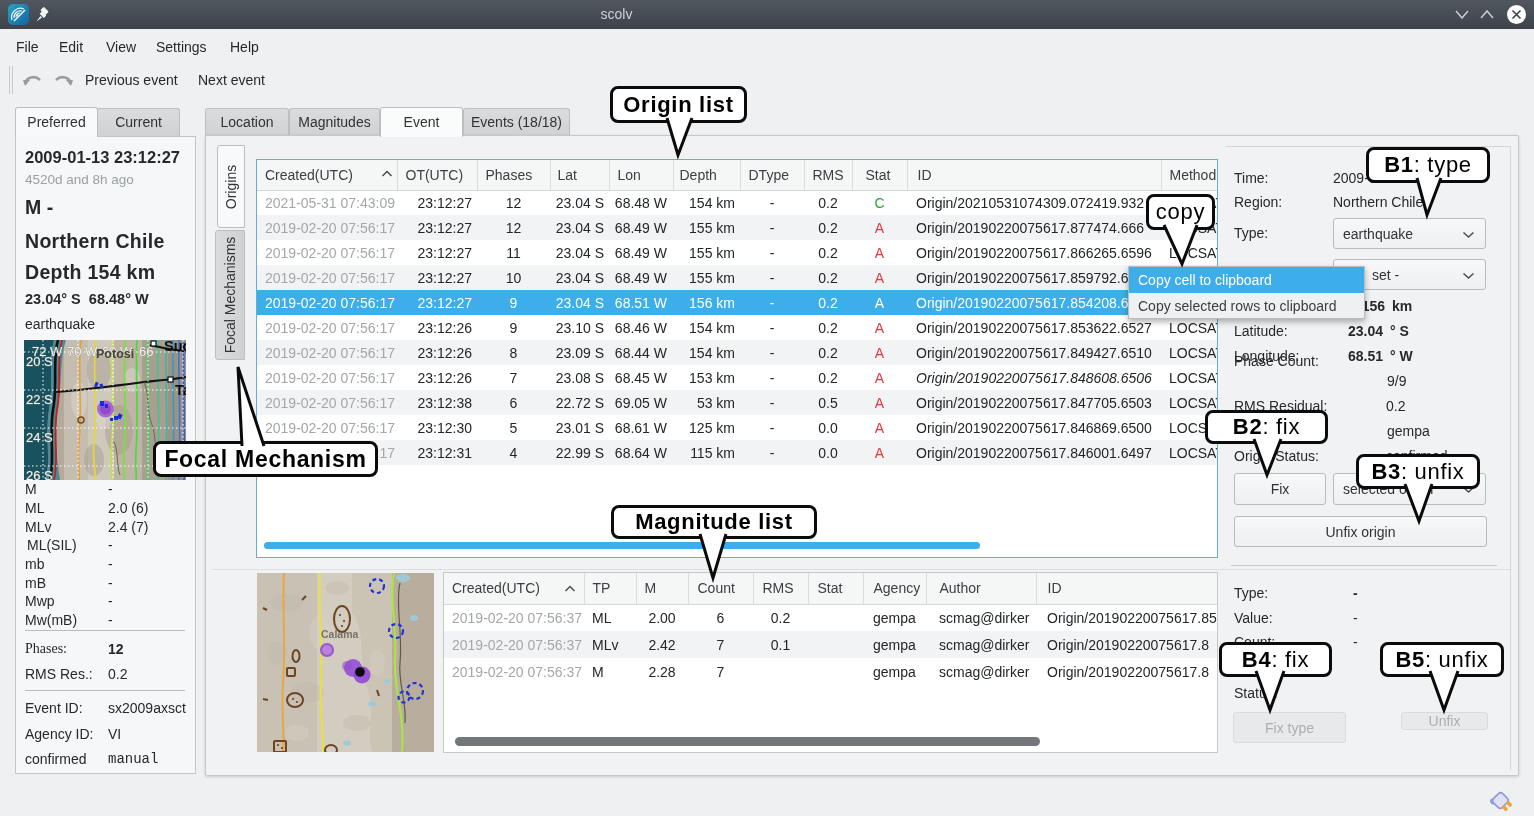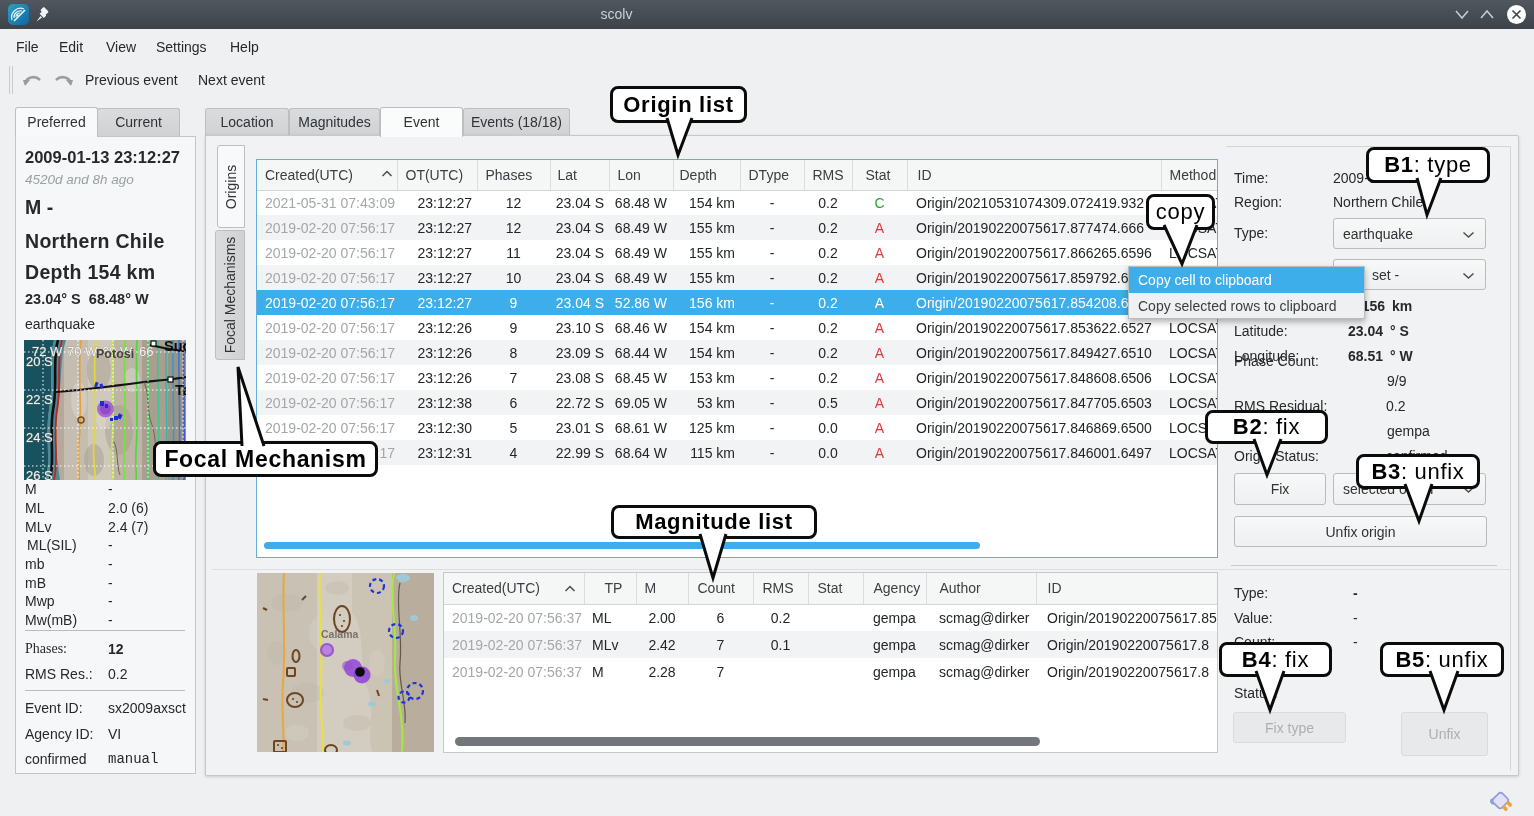--- a/index.html
+++ b/index.html
@@ -74,21 +74,21 @@
   <path d="M21,9 L14,9 L19,15 Z" fill="#9a9da0"></path>
 </svg>
 <div class="t" style="left:85px;top:73px;">Previous event</div>
 <div class="t" style="left:198px;top:73px;">Next event</div>
 
 <div class="abs" style="left:97px;top:108px;width:83px;height:28px;background:linear-gradient(#dadcdd,#cfd1d2);border:1px solid #bbbfc2;border-bottom:none;border-radius:3px 3px 0 0;box-sizing:border-box;font-size:14px;color:#2f3337;text-align:center;line-height:27px;">Current</div>
 <div class="abs" style="left:15px;top:136px;width:181px;height:638px;background:#f6f7f8;border:1px solid #c3c6c8;box-sizing:border-box;"></div>
 <div class="abs" style="left:15px;top:107px;width:83px;height:30px;background:#f8f9fa;border:1px solid #bbbfc2;border-bottom:none;border-radius:3px 3px 0 0;box-sizing:border-box;font-size:14px;color:#2f3337;text-align:center;line-height:28px;">Preferred</div>
 
 <div class="t b" style="left:25px;top:150px;font-size:16.5px;">2009-01-13 23:12:27</div>
-<div class="t" style="left:25px;top:173px;font-size:13.5px;color:#9ba0a4;font-style:italic;">4520d and 8h ago</div>
+<div class="t" style="left:25px;top:173px;font-size:13.5px;color:#9ba0a4;">4520d and 8h ago</div>
 <div class="t b" style="left:25px;top:200px;font-size:19.5px;">M -</div>
 <div class="t b" style="left:25px;top:234px;font-size:19.5px;letter-spacing:0.3px;">Northern Chile</div>
 <div class="t b" style="left:25px;top:265px;font-size:19.5px;letter-spacing:0.3px;">Depth 154 km</div>
 <div class="t b" style="left:25px;top:292px;font-size:14.5px;">23.04° S&nbsp;&nbsp;68.48° W</div>
 <div class="t" style="left:25px;top:317px;font-size:14px;">earthquake</div>
 
 <svg class="abs" style="left:24px;top:340px;" width="162" height="140" viewBox="0 0 162 140">
   <rect x="0" y="0" width="162" height="140" fill="#b3aa9b"></rect>
   <rect x="40" y="0" width="24" height="140" fill="#c5bdb0"></rect>
   <rect x="64" y="0" width="26" height="140" fill="#cfc9bc"></rect>
@@ -292,21 +292,21 @@
     <td style="text-align:center;">0.2</td>
     <td style="text-align:center;color:#e23940;">A</td>
     <td style="padding-left:9px;">Origin/20190220075617.859792.6</td>
     <td style="padding-left:8px;">LOCSAT</td>
   </tr>
   <tr style="height:25px;background:#3daee9;color:#fff;">
     <td style="padding-left:8px;">2019-02-20 07:56:17</td>
     <td style="text-align:right;padding-right:5px;">23:12:27</td>
     <td style="text-align:center;">9</td>
     <td style="text-align:right;padding-right:5px;">23.04 S</td>
-    <td style="text-align:right;padding-right:6px;">52.86 W</td>
+    <td style="text-align:right;padding-right:6px;">68.51 W</td>
     <td style="text-align:right;padding-right:5px;">156 km</td>
     <td style="text-align:center;">-</td>
     <td style="text-align:center;">0.2</td>
     <td style="text-align:center;">A</td>
     <td style="padding-left:9px;">Origin/20190220075617.854208.6</td>
     <td style="padding-left:8px;">LOCSAT</td>
   </tr>
   <tr style="height:25px;background:#fff;">
     <td class="gray" style="padding-left:8px;">2019-02-20 07:56:17</td>
     <td style="text-align:right;padding-right:5px;">23:12:26</td>
@@ -336,21 +336,21 @@
   <tr style="height:25px;background:#fff;">
     <td class="gray" style="padding-left:8px;">2019-02-20 07:56:17</td>
     <td style="text-align:right;padding-right:5px;">23:12:26</td>
     <td style="text-align:center;">7</td>
     <td style="text-align:right;padding-right:5px;">23.08 S</td>
     <td style="text-align:right;padding-right:6px;">68.45 W</td>
     <td style="text-align:right;padding-right:5px;">153 km</td>
     <td style="text-align:center;">-</td>
     <td style="text-align:center;">0.2</td>
     <td style="text-align:center;color:#e23940;">A</td>
-    <td style="padding-left:9px;">Origin/20190220075617.848608.6506</td>
+    <td style="padding-left:9px;font-style:italic;">Origin/20190220075617.848608.6506</td>
     <td style="padding-left:8px;">LOCSAT</td>
   </tr>
   <tr style="height:25px;background:#f2f3f4;">
     <td class="gray" style="padding-left:8px;">2019-02-20 07:56:17</td>
     <td style="text-align:right;padding-right:5px;">23:12:38</td>
     <td style="text-align:center;">6</td>
     <td style="text-align:right;padding-right:5px;">22.72 S</td>
     <td style="text-align:right;padding-right:6px;">69.05 W</td>
     <td style="text-align:right;padding-right:5px;">53 km</td>
     <td style="text-align:center;">-</td>
@@ -438,21 +438,21 @@
 
 <div class="abs" style="left:1231px;top:565px;width:266px;height:1px;background:#c7c9cb;"></div>
 <div class="t" style="left:1234px;top:586px;">Type:</div>
 <div class="t b" style="left:1353px;top:586px;">-</div>
 <div class="t" style="left:1234px;top:611px;">Value:</div>
 <div class="t" style="left:1353px;top:611px;">-</div>
 <div class="t" style="left:1234px;top:635px;">Count:</div>
 <div class="t" style="left:1353px;top:635px;">-</div>
 <div class="t" style="left:1234px;top:686px;">Status:</div>
 <div class="btn dis" style="left:1233px;top:712px;width:113px;height:31px;">Fix type</div>
-<div class="btn dis" style="left:1401px;top:712px;width:87px;height:44px;">Unfix</div>
+<div class="btn dis" style="left:1401px;top:712px;width:87px;height:18px;">Unfix</div>
 
 <div class="abs" style="left:212px;top:569px;width:1298px;height:1px;background:#dcdedf;"></div>
 
 <svg class="abs" style="left:257px;top:573px;" width="177" height="179" viewBox="0 0 177 179">
   <rect x="0" y="0" width="177" height="179" fill="#cfc9bd"></rect>
   <rect x="0" y="0" width="60" height="179" fill="#c8c1b4"></rect>
   <rect x="135" y="0" width="42" height="179" fill="#b9ae9d"></rect>
   <path d="M60,0 L135,0 L135,179 L60,179 Z" fill="#d3ccc0"></path>
   <path d="M95,40 C110,55 100,90 112,120 C118,140 110,160 115,179 L135,179 L135,0 L95,0 Z" fill="#cbc3b4"></path>
 
@@ -531,21 +531,21 @@
         <col style="width:65px">
         <col style="width:55px">
         <col style="width:55px">
         <col style="width:63px">
         <col style="width:110px">
         <col style="width:268px">
       </colgroup>
   <tbody>
         <tr class="hdr" style="height:31px;">
     <th style="padding-left:8px;">Created(UTC)</th>
-    <th style="padding-left:20px;">TP</th>
+    <th style="padding-left:8px;">TP</th>
     <th style="padding-left:8px;">M</th>
     <th style="padding-left:9px;">Count</th>
     <th style="padding-left:9px;">RMS</th>
     <th style="padding-left:9px;">Stat</th>
     <th style="padding-left:10px;">Agency</th>
     <th style="padding-left:13px;">Author</th>
     <th style="padding-left:11px;">ID</th>
   </tr>
   <tr style="height:27px;background:#fff;">
     <td class="gray" style="padding-left:8px;">2019-02-20 07:56:37</td>

